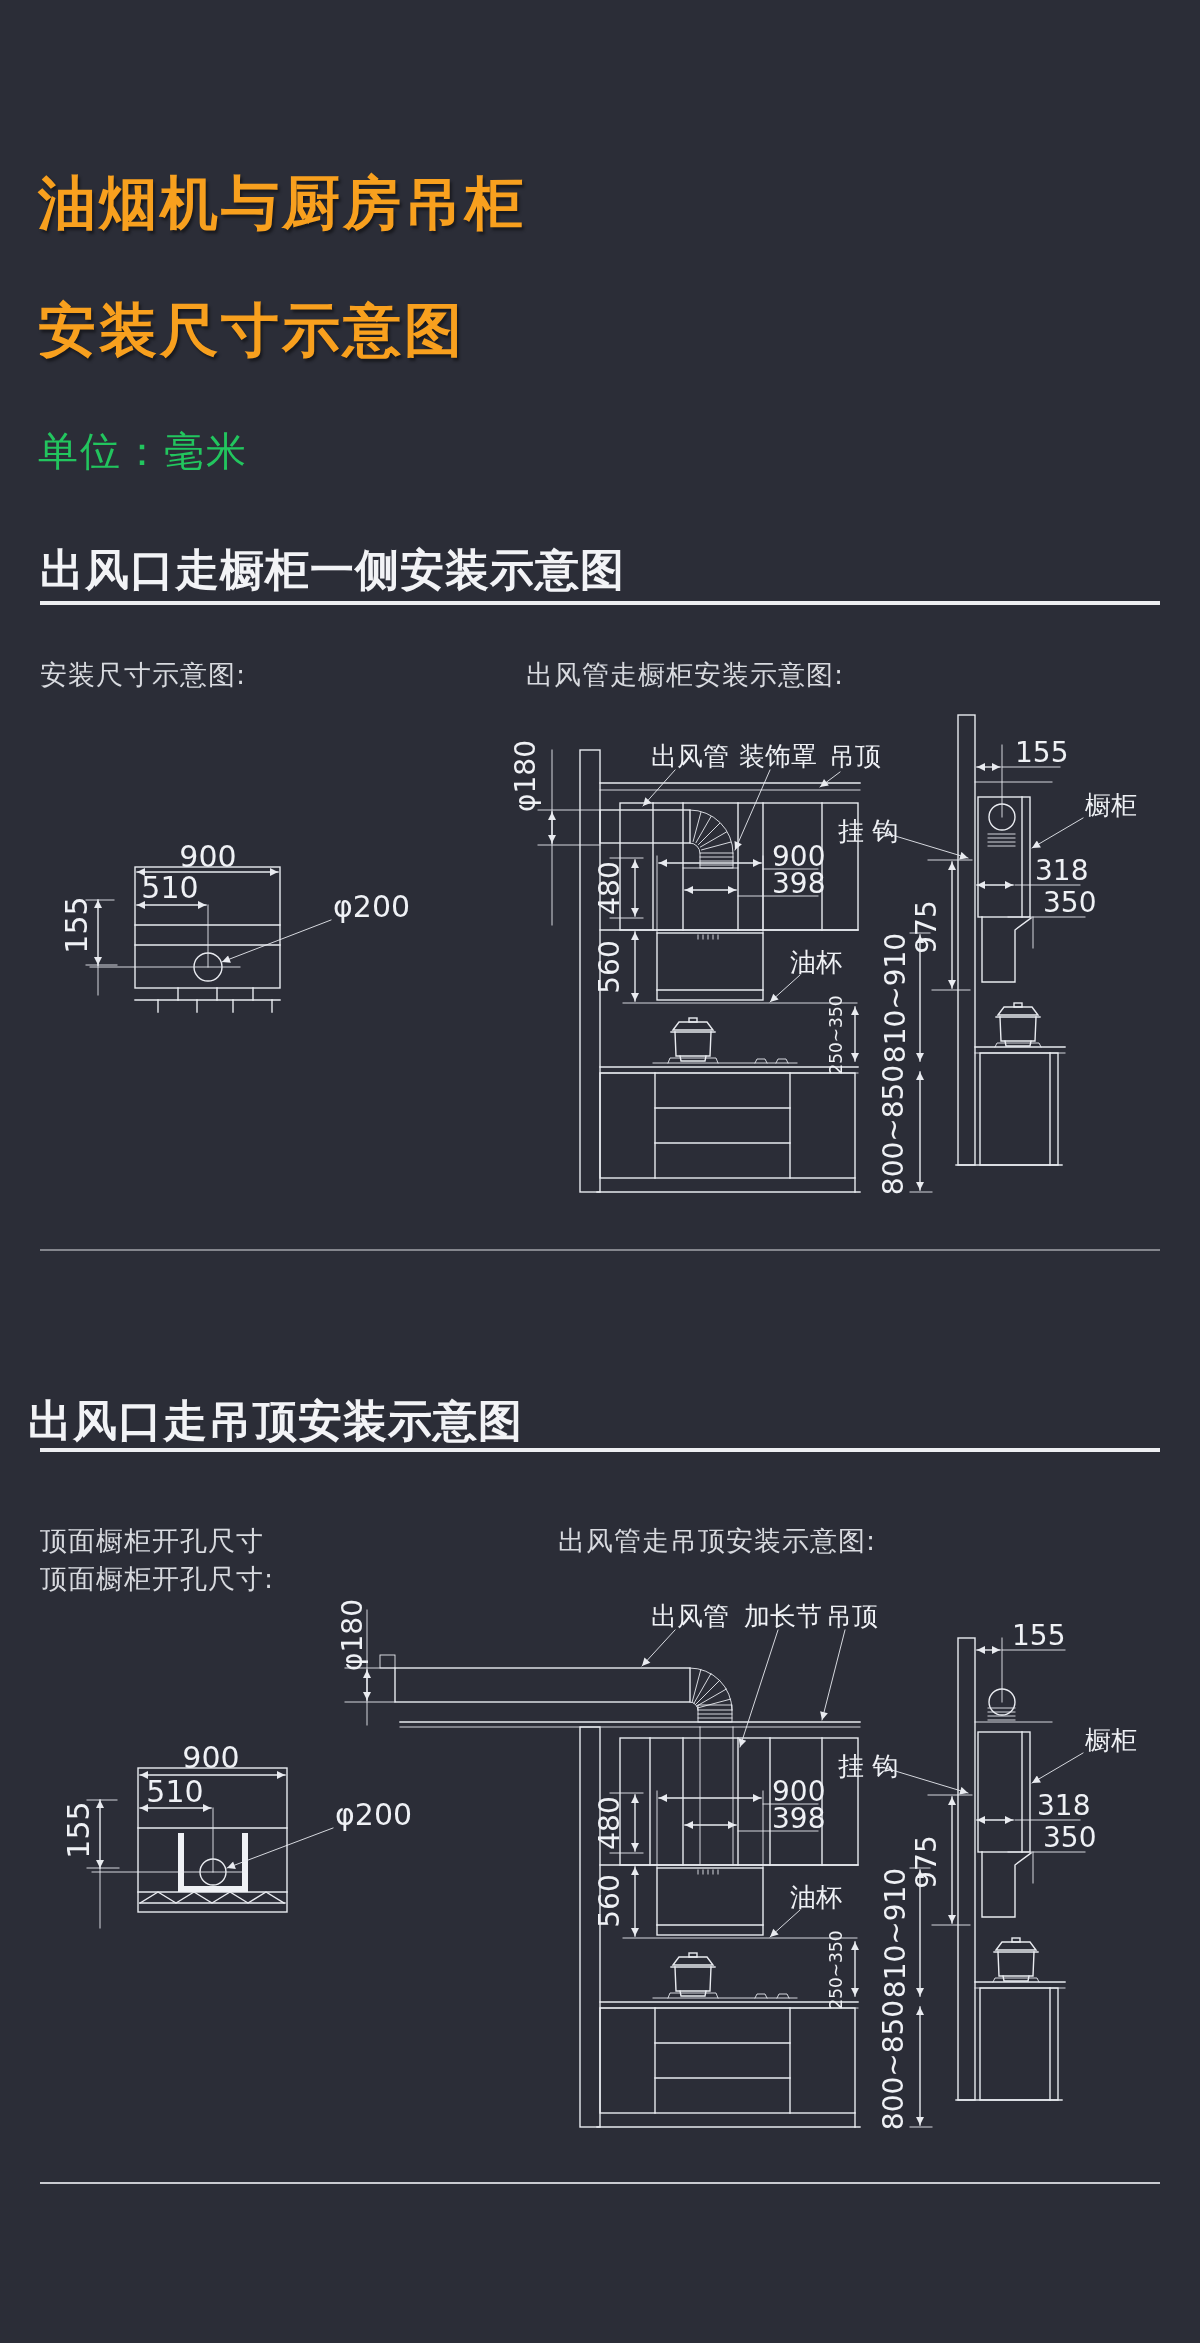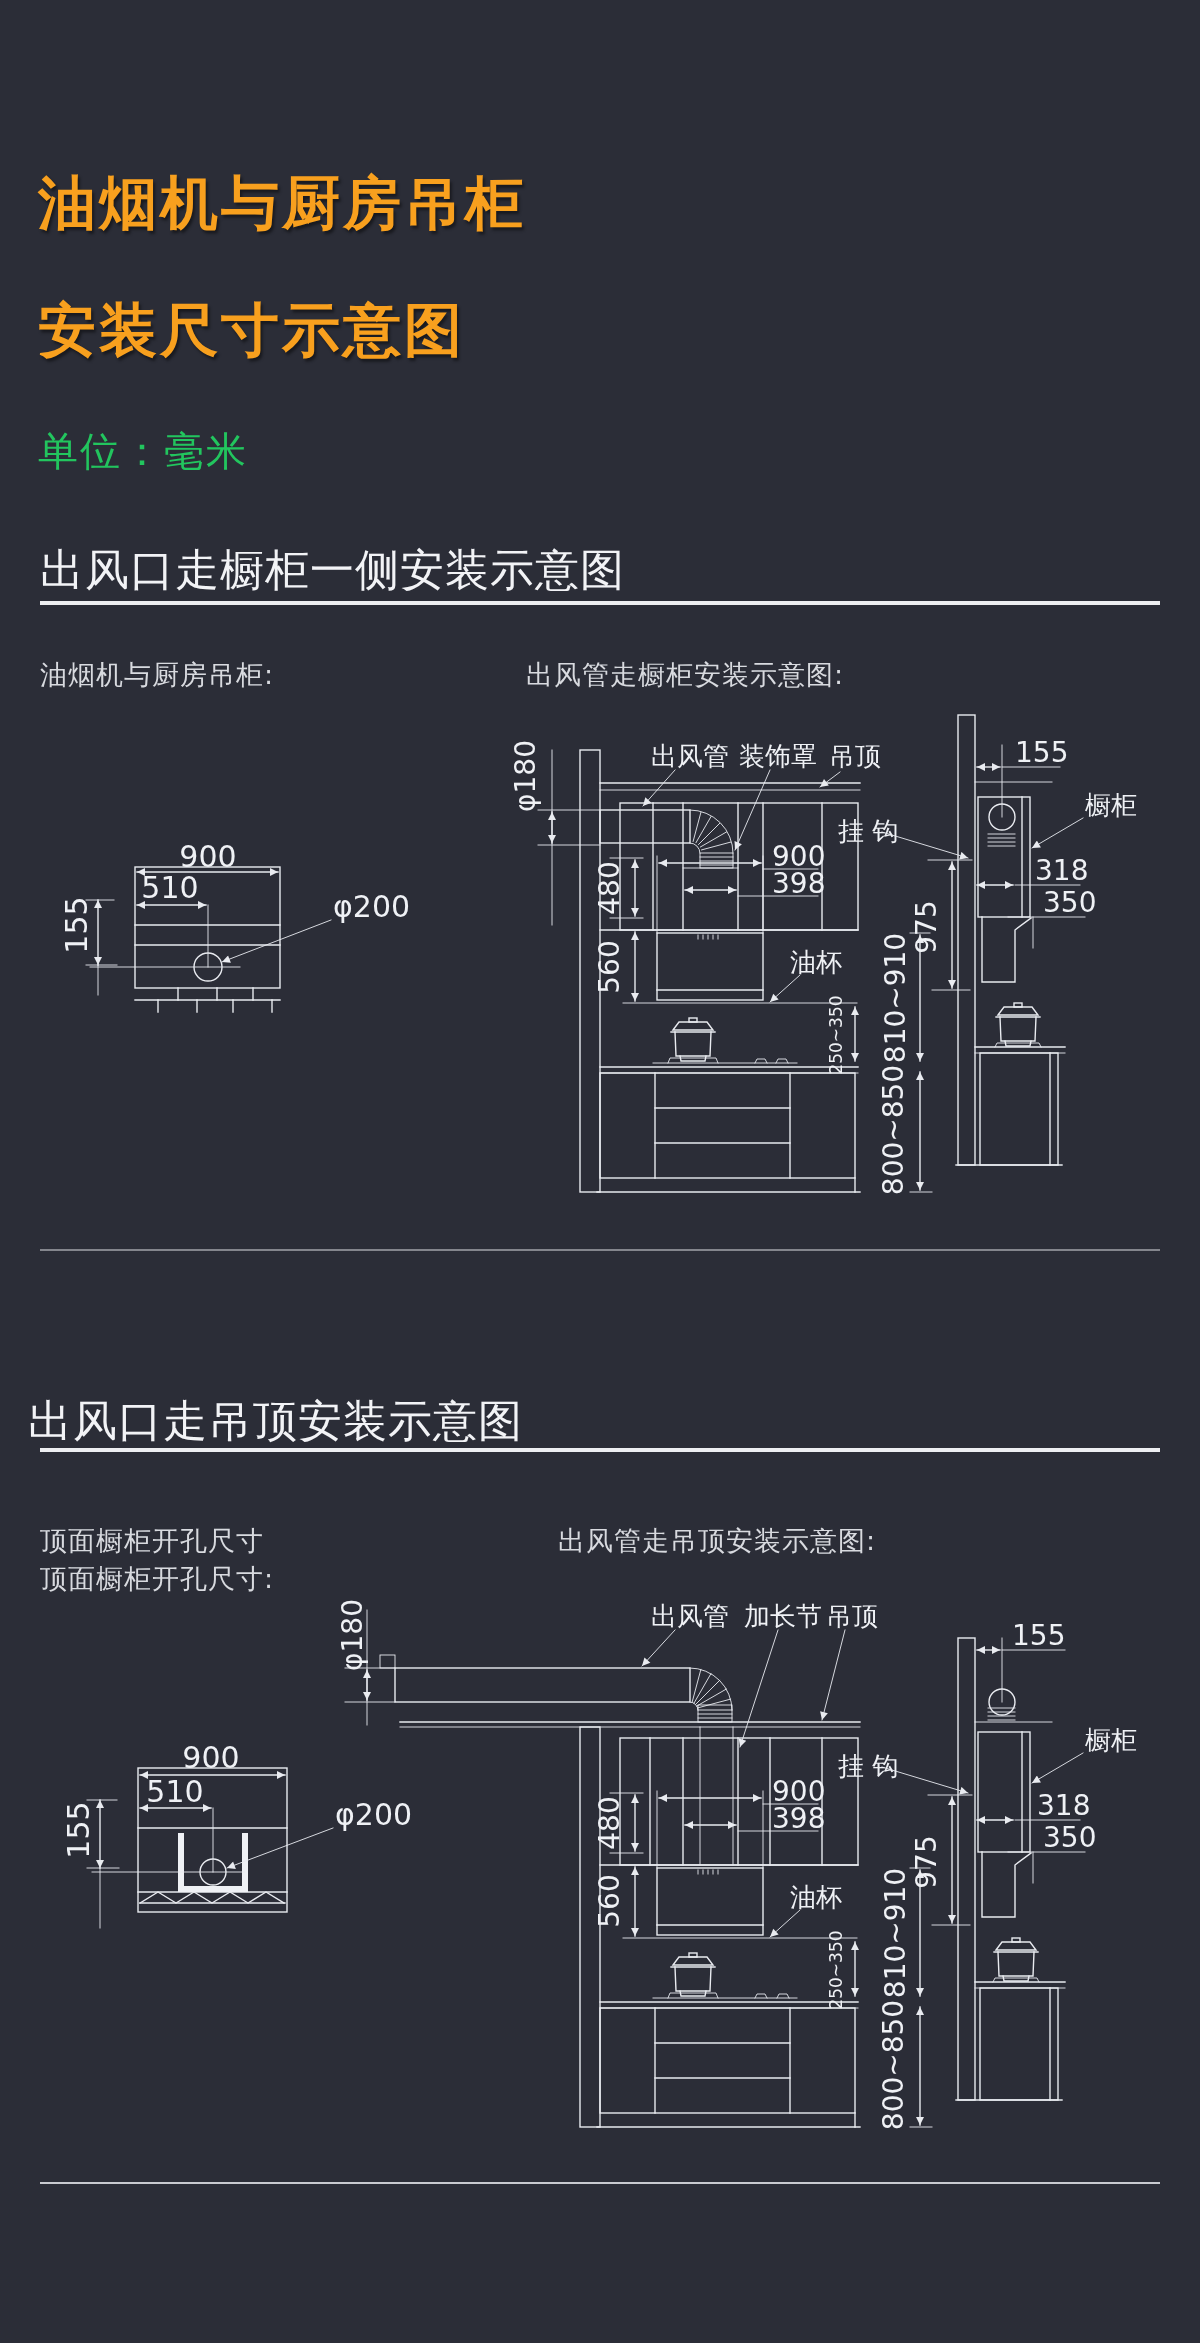--- a/index.html
+++ b/index.html
@@ -2,21 +2,21 @@
 <html><head>
 <meta charset="utf-8">
 <style>
   html,body{margin:0;padding:0;}
   body{width:1200px;height:2343px;position:relative;background:#2B2D37;overflow:hidden;
        font-family:"DejaVu Sans","Liberation Sans",sans-serif;}
   .abs{position:absolute;}
   .title{color:#F8A01E;font-size:58px;font-weight:bold;letter-spacing:3px;line-height:66px;
          text-shadow:2px 3px 3px rgba(0,0,0,.45);}
   .unit{color:#22c55e;font-size:40px;letter-spacing:2px;}
-  .h2{color:#F2F3F6;font-size:44px;font-weight:normal;letter-spacing:1px;}
+  .h2{color:#F2F3F6;font-size:44px;font-weight:bold;letter-spacing:1px;}
   .rule{background:#EDEEF1;height:4px;}
   .cap{color:#D8DADF;font-size:27px;letter-spacing:1px;line-height:38px;}
   .div1{background:#84868D;height:2px;}
   .div2{background:#C9CBD0;height:2px;}
   svg .ln{stroke:#E9EBF0;stroke-width:1.4;fill:none;stroke-linecap:square;}
   svg .thin{stroke-width:0.9;}
   svg text{fill:#EFF1F5;font-family:"DejaVu Sans","Liberation Sans",sans-serif;}
   .t30{font-size:30px;} .t28{font-size:28px;} .t26{font-size:26px;} .t17{font-size:17px;}
 </style>
 </head>
@@ -42,21 +42,21 @@
     </g>
   </defs>
 </svg>
 
 <div class="abs title" style="left:38px;top:170px;">油烟机与厨房吊柜</div>
 <div class="abs title" style="left:38px;top:297px;">安装尺寸示意图</div>
 <div class="abs unit" style="left:38px;top:424px;">单位：毫米</div>
 
 <div class="abs h2" style="left:40px;top:541px;">出风口走橱柜一侧安装示意图</div>
 <div class="abs rule" style="left:40px;top:601px;width:1120px;"></div>
-<div class="abs cap" style="left:40px;top:656px;">油烟机与厨房吊柜:</div>
+<div class="abs cap" style="left:40px;top:656px;">安装尺寸示意图:</div>
 <div class="abs cap" style="left:526px;top:656px;">出风管走橱柜安装示意图:</div>
 
 <svg class="abs" style="left:40px;top:800px;" width="380" height="235" viewBox="0 0 380 235">
   <g class="ln">
     <rect x="95" y="67" width="145" height="121"></rect>
     <line x1="95" y1="125" x2="240" y2="125"></line>
     <line x1="95" y1="145" x2="240" y2="145"></line>
     <line x1="95" y1="200" x2="240" y2="200"></line>
     <line x1="138" y1="188" x2="138" y2="200"></line>
       <line x1="177" y1="188" x2="177" y2="200"></line>

